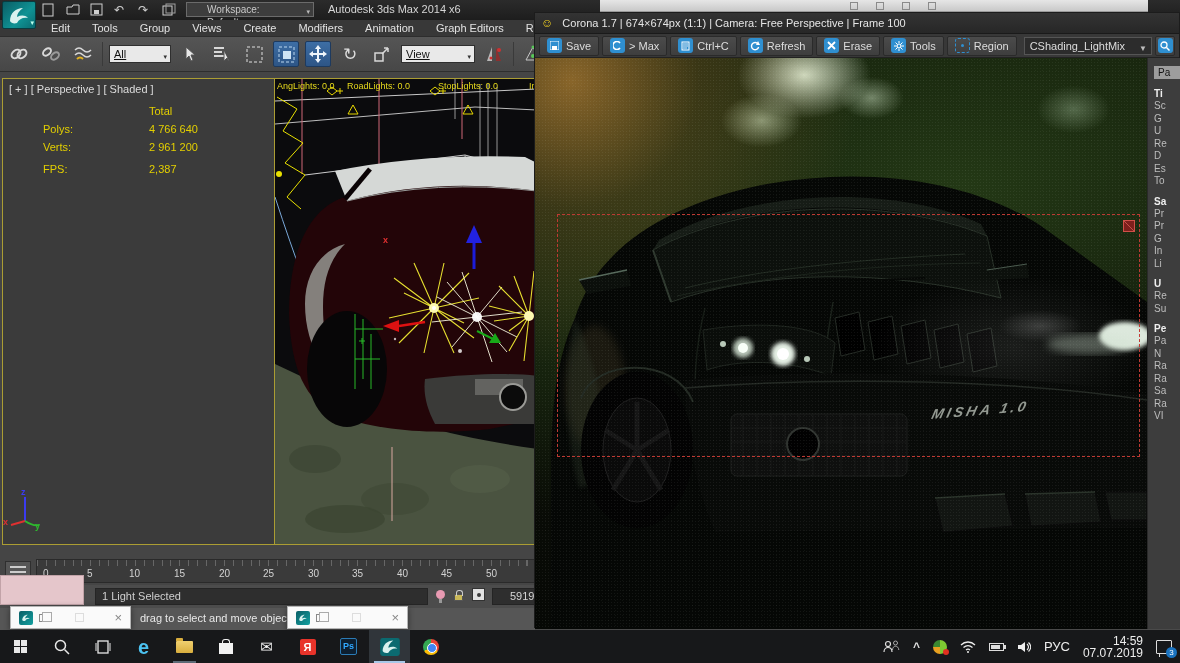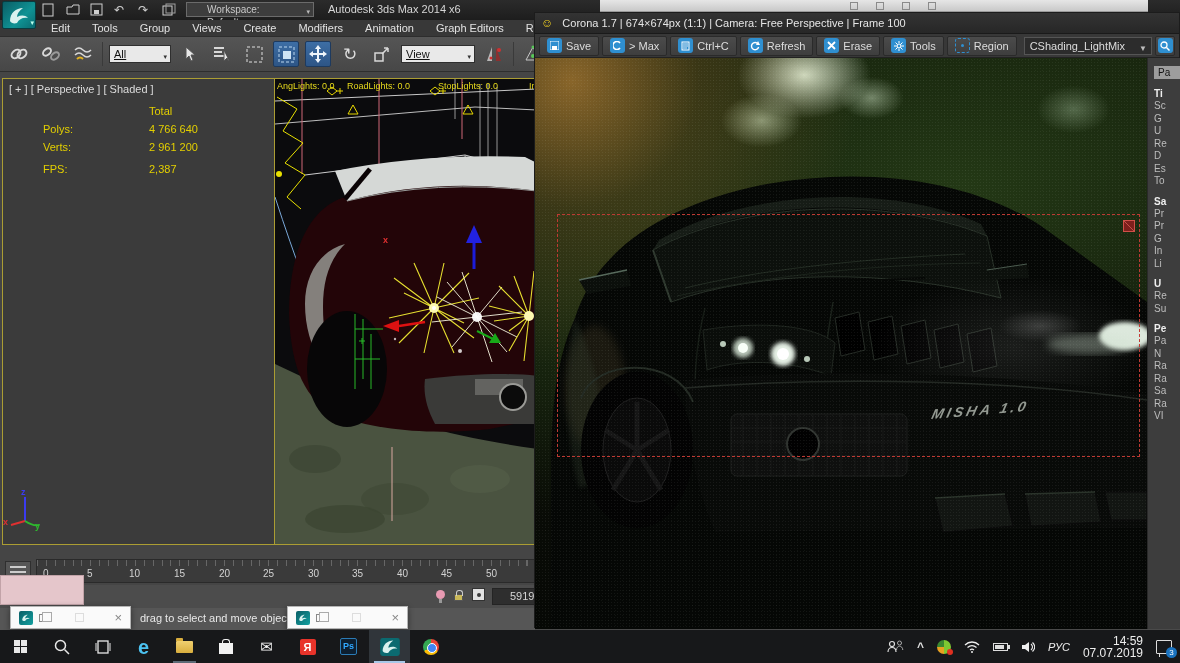--- a/index.html
+++ b/index.html
@@ -196,21 +196,21 @@
   .mailico { color:#f0f0f0; font-size:15px; }
   .yandex { width:16px; height:16px; background:#e8332a; border-radius:2px; color:#fff;
     font-size:11px; font-weight:bold; text-align:center; line-height:16px; }
   .psico { width:17px; height:17px; background:#0d1f30; border:1px solid #2b7bb5; color:#31a8ff;
     font-size:9px; font-weight:bold; text-align:center; line-height:15px; border-radius:2px; }
   .chrome { width:16px; height:16px; border-radius:50%;
     background:conic-gradient(#ea4335 0 33%, #fbbc05 33% 66%, #34a853 66% 100%); position:relative; }
   .chrome:before { content:""; position:absolute; left:4px; top:4px; width:8px; height:8px;
     background:#4285f4; border:1.5px solid #fff; border-radius:50%; }
   .tray { margin-left:auto; display:flex; align-items:center; gap:13px; padding-right:8px; }
-  .tray .txt { color:#eee; font-size:11px;font-style:italic; }
+  .tray .txt { color:#eee; font-size:13px; }
   .caret { color:#ddd; font-size:12px; font-weight:bold; }
   .av { width:14px; height:14px; border-radius:50%;
     background:conic-gradient(#7ec832 0 50%, #e8a020 50% 75%, #3a8830 75% 100%); position:relative; }
   .av:after { content:""; position:absolute; right:-2px; bottom:-1px; width:6px; height:6px;
     background:#e03020; border-radius:50%; }
   .battery { width:15px; height:8px; border:1px solid #ddd; position:relative; }
   .battery:before { content:""; position:absolute; right:-3px; top:1px; width:2px; height:4px; background:#ddd; }
   .battery:after { content:""; position:absolute; left:1px; top:1px; width:9px; height:4px; background:#ddd; }
   .clock { color:#eee; font-size:12px; text-align:right; line-height:12px; }
   .action { position:relative; width:16px; height:14px; border:1px solid #ddd; border-radius:1px; }
@@ -491,20 +491,21 @@
       <span class="tnum" style="left:226px;">25</span>
       <span class="tnum" style="left:271px;">30</span>
       <span class="tnum" style="left:315px;">35</span>
       <span class="tnum" style="left:360px;">40</span>
       <span class="tnum" style="left:404px;">45</span>
       <span class="tnum" style="left:449px;">50</span>
     </div>
   </div>
 
   <div class="statusbar">
+    <div class="sel-field">1 Light Selected</div>
     <div class="st-icons">
       <span class="bulb"></span>
       <span class="lockico"></span>
       <span class="absico"></span>
       <span class="xlabel">X:</span>
     </div>
     <div class="xfield">5919,</div>
   </div>
   <div class="pinkbox"></div>
   <div class="promptbar">

